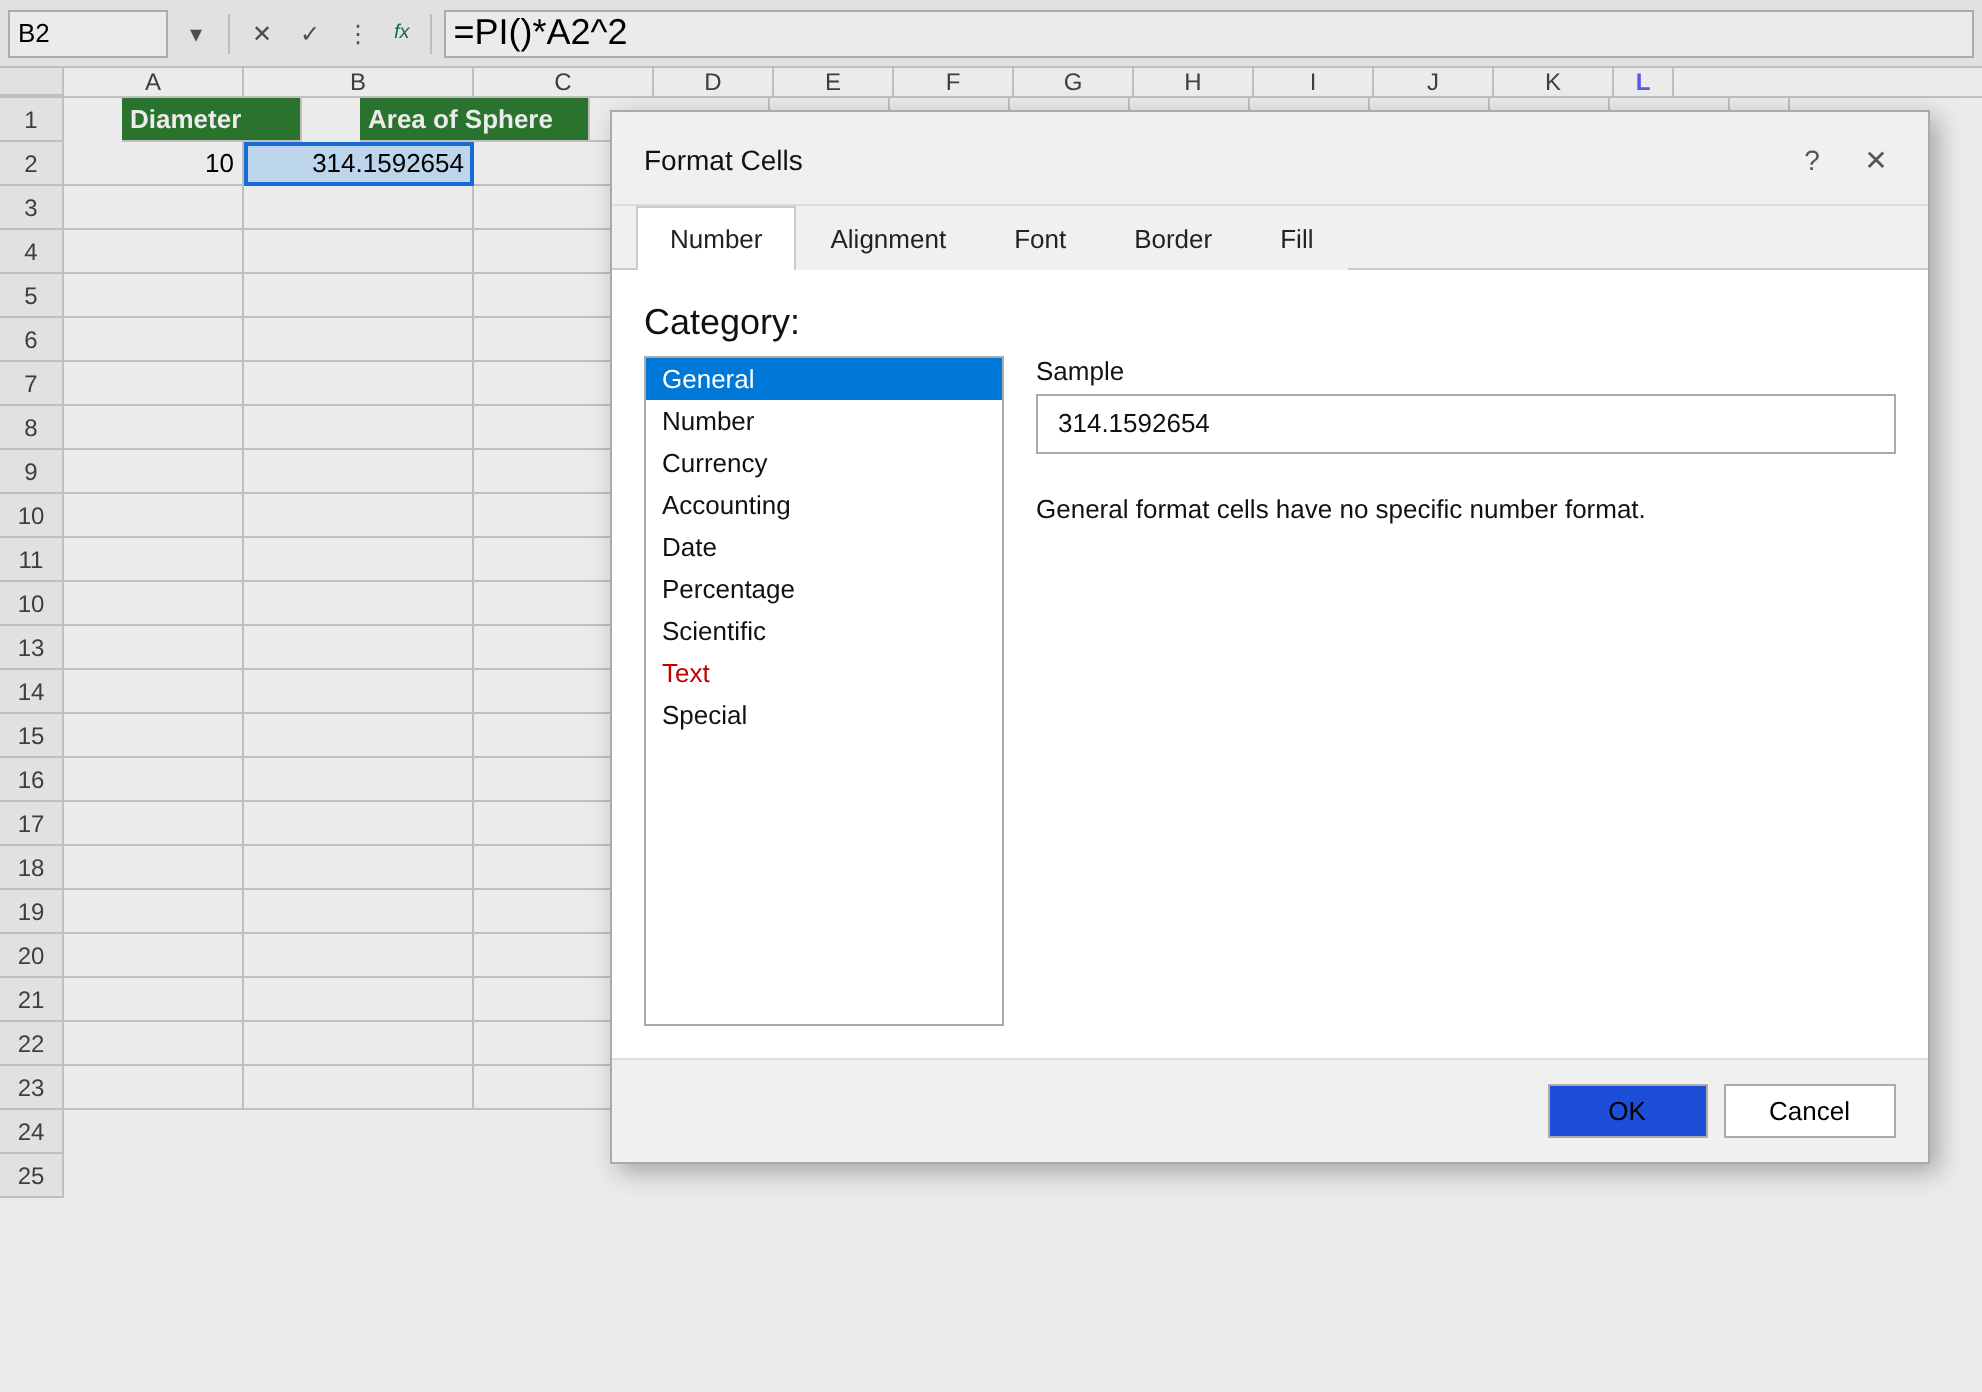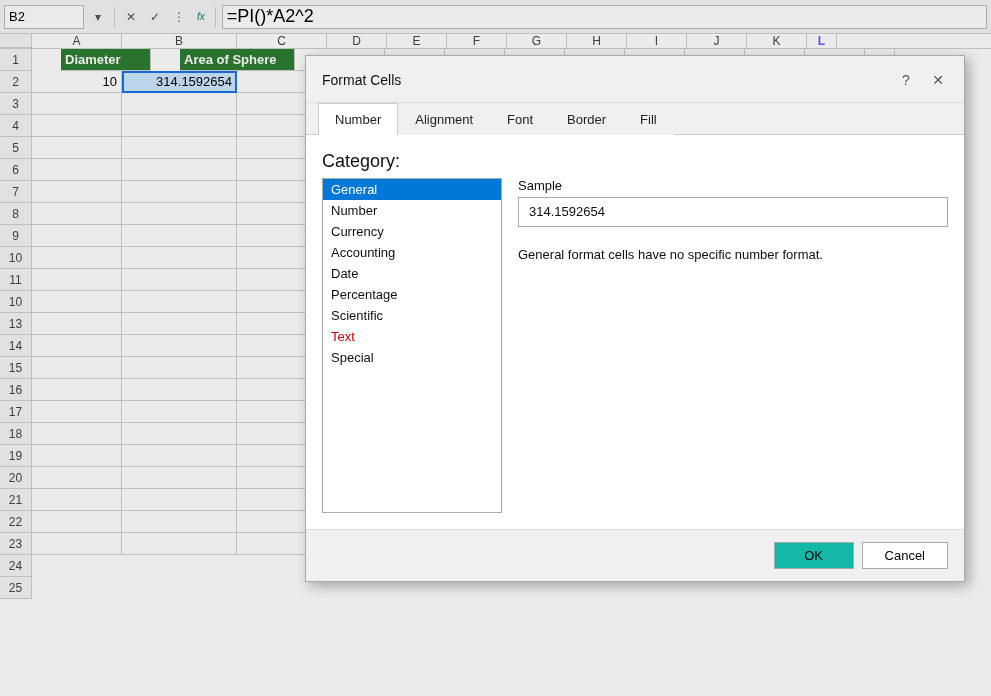--- a/index.html
+++ b/index.html
@@ -295,21 +295,21 @@
     }
     .btn {
       padding: 5px 22px;
       font-size: 13px;
       cursor: pointer;
       border: 1px solid #aaa;
       background: white;
       min-width: 80px;
     }
     .btn-ok {
-      background: #14b8a6;
+      background: #1d4ed8;
       margin-left: 18px;
     }
     .btn-cancel {
       background: white;
     }
 
     
     .category-list::-webkit-scrollbar {
       width: 12px;
     }

